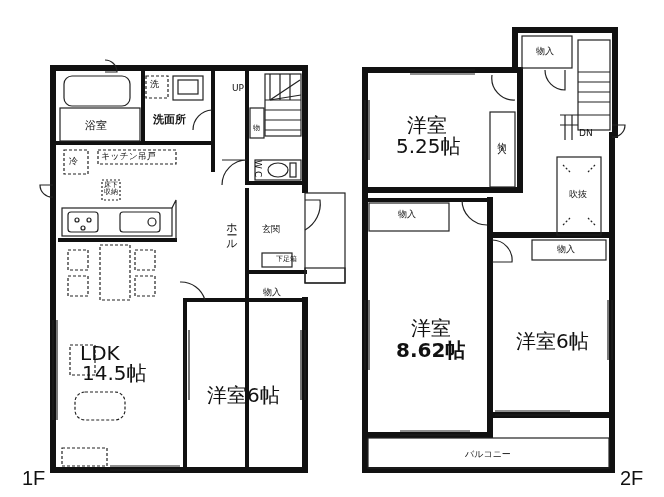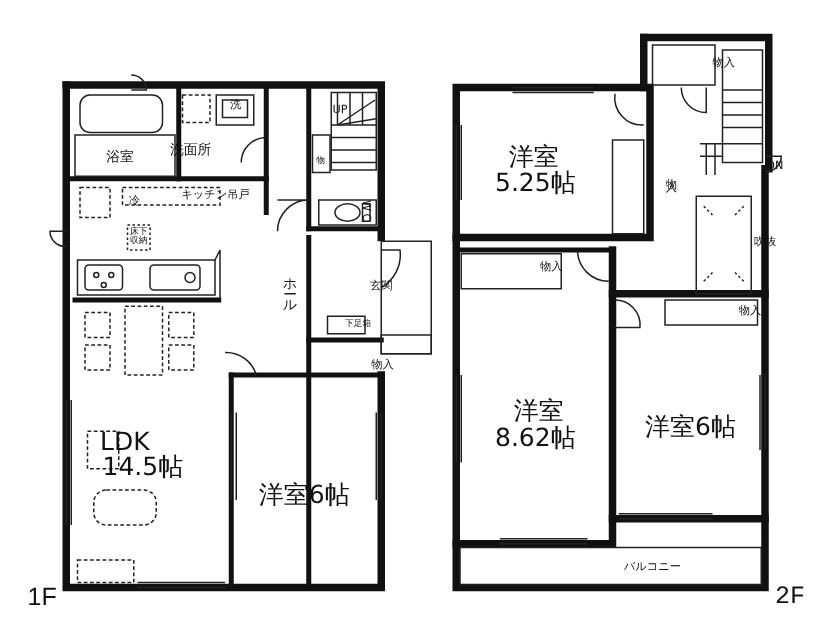--- a/index.html
+++ b/index.html
@@ -2,21 +2,21 @@
 <html><head>
 <meta charset="utf-8">
 <style>
   html, body { margin:0; padding:0; background:#ffffff; }
   body { width:664px; height:497px; position:relative; overflow:hidden;
          font-family:"DejaVu Sans", sans-serif; color:#111; }
   svg { position:absolute; left:0; top:0; }
   .lbl { position:absolute; font-family:"DejaVu Sans", sans-serif; color:#111; white-space:nowrap; line-height:1; }
   .big { font-size:20px; }
   .med { font-size:11px; }
-  .sm  { font-size:9px;margin-left:34px; }
+  .sm  { font-size:9px; }
   .xs  { font-size:7px; }
   .vert { writing-mode:vertical-rl; letter-spacing:2px; }
   .floor-tag { font-size:20px; font-family:"Liberation Sans", sans-serif; }
 </style>
 </head>
 <body>
 
 <svg width="664" height="497" viewBox="0 0 664 497">
   <g fill="none" stroke="#111" stroke-width="6" stroke-linecap="square">
 
@@ -136,24 +136,24 @@
     <path d="M365,100 L365,160 M369,100 L369,160"></path>
     <path d="M365,300 L365,370 M369,300 L369,370"></path>
     <path d="M612,300 L612,360 M608,300 L608,360"></path>
     <path d="M400,435 L470,435 M400,431 L470,431"></path>
     <path d="M495,415 L570,415 M495,411 L570,411"></path>
   </g>
 </svg>
 
 <div>
   <span class="lbl med" style="left:85px;top:120px;">浴室</span>
-  <span class="lbl med" style="left:136px;top:114px;">洗面所</span>
+  <span class="lbl med" style="left:153px;top:114px;font-weight:bold;">洗面所</span>
   <span class="lbl sm" style="left:150px;top:80px;">洗</span>
   <span class="lbl sm" style="left:69px;top:157px;">冷</span>
-  <span class="lbl sm" style="left:111px;top:152px;">キッチン吊戸</span>
+  <span class="lbl sm" style="left:101px;top:152px;">キッチン吊戸</span>
   <span class="lbl xs" style="left:104px;top:182px;white-space:pre;">床下
 収納</span>
   <span class="lbl sm" style="left:232px;top:84px;">UP</span>
   <span class="lbl xs" style="left:253px;top:125px;">物</span>
   <span class="lbl sm vert" style="left:253px;top:160px;">WC</span>
   <span class="lbl med vert" style="left:226px;top:215px;">ホール</span>
   <span class="lbl sm" style="left:262px;top:225px;">玄関</span>
   <span class="lbl xs" style="left:276px;top:256px;">下足箱</span>
   <span class="lbl sm" style="left:263px;top:288px;">物入</span>
   <span class="lbl big" style="left:80px;top:343px;">LDK</span>
@@ -165,17 +165,17 @@
 <div>
   <span class="lbl big" style="left:407px;top:115px;">洋室</span>
   <span class="lbl big" style="left:396px;top:136px;">5.25帖</span>
   <span class="lbl sm vert" style="left:497px;top:135px;">物入</span>
   <span class="lbl sm" style="left:536px;top:47px;">物入</span>
   <span class="lbl sm" style="left:535px;top:129px;padding-left:44px;">DN</span>
   <span class="lbl sm" style="left:569px;top:190px;">吹抜</span>
   <span class="lbl sm" style="left:398px;top:210px;">物入</span>
   <span class="lbl sm" style="left:557px;top:245px;">物入</span>
   <span class="lbl big" style="left:411px;top:318px;">洋室</span>
-  <span class="lbl big" style="left:396px;top:340px;">8.62帖</span>
+  <span class="lbl big" style="left:396px;top:340px;font-weight:bold;">8.62帖</span>
   <span class="lbl big" style="left:516px;top:331px;">洋室6帖</span>
   <span class="lbl sm" style="left:465px;top:450px;">バルコニー</span>
-  <span class="lbl floor-tag" style="left:620px;top:468px;font-family:Liberation Mono, monospace;">2F</span>
+  <span class="lbl floor-tag" style="left:620px;top:468px;">2F</span>
 </div>
 
 </body></html>

